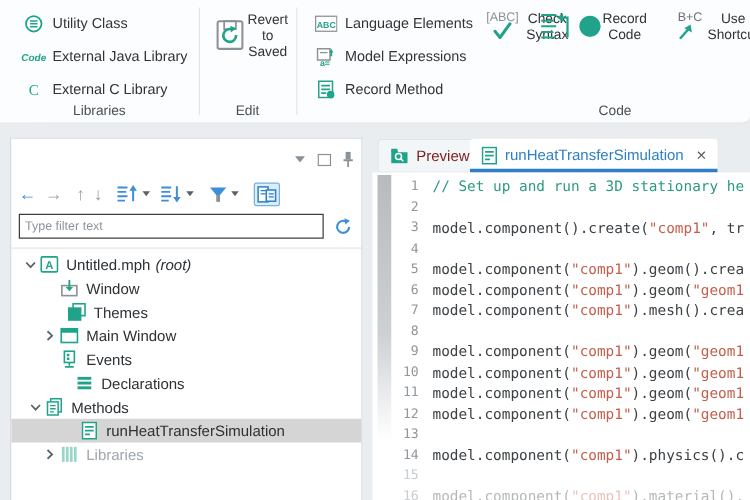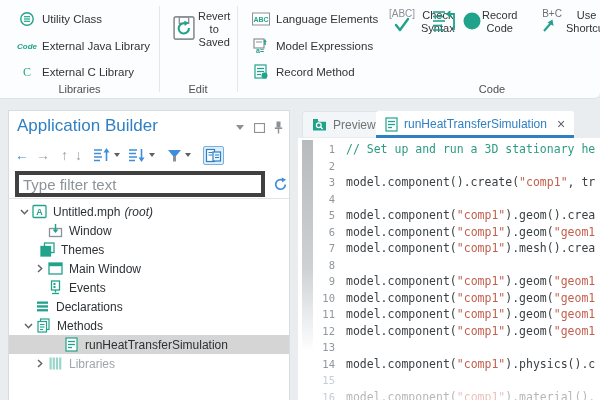--- a/index.html
+++ b/index.html
@@ -25,37 +25,37 @@
   .panel{position:absolute;left:8px;top:110px;width:282px;height:290px;background:#fff;
          border:1px solid #d7dce1;border-bottom:none;box-sizing:border-box}
   .ptitle{position:absolute;left:8px;top:5px;font-size:17px;color:#2e7fc3;white-space:nowrap}
   .pctrls{position:absolute;right:6px;top:10px;display:flex;gap:9px;align-items:center}
   .ptoolbar{position:absolute;left:6px;top:33px;height:22px;display:flex;align-items:center;gap:7px}
   .arw{font-size:14px;line-height:14px;font-weight:bold}
   .arw.blue{color:#3e8ed9}.arw.gray{color:#9aa1a7}
   .tgroup{display:flex;align-items:center;gap:2px}
   .viewtgl{background:#ddeefb;border:1px solid #7ab0dc;border-radius:2px;padding:1px}
   .pfilter{position:absolute;left:6px;top:60px;display:flex;align-items:center;gap:8px}
-  .pfilter input{width:234px;height:18px;border:4px solid #404040;font-size:15px;
+  .pfilter input{width:234px;height:18px;border:1px solid #404040;font-size:10px;
                  font-family:"Liberation Sans",sans-serif;color:#33383d;padding:0 4px;outline:none}
   .pfilter input::placeholder{color:#8d9499}
   .tree{position:absolute;left:0;top:87px;right:0;bottom:0;border-top:1px solid #e2e6ea;
         padding-top:3px;overflow:hidden}
   .trow{height:19px;display:flex;align-items:center;font-size:12px;color:#2c3135;white-space:nowrap;cursor:default}
   .trow.sel{background:#d5d5d5}
   .trow.dis .tlabel{color:#9fa6ac}
   .trow .chev{width:14px;flex:none;display:flex;justify-content:center}
   .trow .ticon{width:16px;flex:none;display:flex;justify-content:center;margin-right:6px}
   .tsuffix{font-style:italic;margin-left:4px}
   
   .editor{position:absolute;left:298px;top:110px;right:0;bottom:0}
   .tabbar{position:absolute;left:0;top:0;right:0;height:28px}
   .tab{position:absolute;top:1px;height:26px;display:flex;align-items:center;gap:6px;
        padding:0 9px;font-size:12px;border-radius:3px 3px 0 0;box-sizing:border-box;cursor:default}
-  .tab-preview{left:4px;background:#f3f6f8;border:1px solid #e0e4e8;border-bottom:none;color:#737373}
+  .tab-preview{left:4px;background:#f3f6f8;border:1px solid #e0e4e8;border-bottom:none;color:#7f1d1d}
   .tab-active{left:78px;background:#fff;color:#2e7fc3}
   .tab-active .underline{position:absolute;left:0;right:0;bottom:-1px;height:3px;background:#2e7fc3}
   .tclose{color:#5a6268;font-size:14px;margin-left:4px;cursor:pointer}
   .ebody{position:absolute;left:0;top:28px;right:0;bottom:0;background:#fff;overflow:hidden}
   .gutterbar{position:absolute;left:4px;top:2px;width:11px;height:212px;
              background:linear-gradient(#b7bbbe 0%,#cdd1d4 60%,rgba(236,238,240,0) 100%)}
   .lines{position:absolute;left:0;top:3px;right:0}
   .cline{height:16.5px;display:flex;align-items:center;font-family:"DejaVu Sans Mono",monospace;white-space:pre}
   .cline .num{width:37px;flex:none;text-align:right;padding-right:11px;font-size:10.5px;color:#8f979d}
   .cline .ctext{font-size:11.5px}
@@ -185,21 +185,20 @@
             <polygon points="16.5,12.5 17.5,19 11.5,15.5" fill="#21A38B"></polygon>
           </svg>
       </span>
       <span class="blbl">Use Shortcut</span>
     </div>
     <div class="rgroup-label" style="left:462px;width:60px">Code</div>
   </div>
 </div>
 
 <div class="panel">
-  <div class="ptitle">Application Builder</div>
   <div class="pctrls">
     <span>
         <svg width="10" height="7" viewBox="0 0 10 7">
           <polygon points="1,1 9,1 5,6" fill="#8a9197"></polygon>
         </svg>
       </span>
     <span>
         <svg width="11" height="10" viewBox="0 0 11 10">
           <rect x="0.5" y="0.5" width="10" height="9" fill="none" stroke="#8a9197" stroke-width="1.2"></rect>
         </svg>
@@ -292,21 +291,21 @@
         <span class="chev"></span>
         <span class="ticon">
           <svg width="15" height="15" viewBox="0 0 15 15">
             <rect x="1.5" y="5.5" width="12" height="8" fill="#fff" stroke="#8a9197" stroke-width="1.3"></rect>
             <line x1="7.5" y1="1" x2="7.5" y2="7" stroke="#21A38B" stroke-width="1.5"></line>
             <polygon points="7.5,10 4.5,6.5 10.5,6.5" fill="#21A38B"></polygon>
           </svg>
         </span>
         <span class="tlabel">Window</span>
       </div>
-      <div class="trow" style="padding-left: 16px;">
+      <div class="trow" style="padding-left: 30px;">
         <span class="chev"></span>
         <span class="ticon">
           <svg width="15" height="15" viewBox="0 0 15 15">
             <rect x="4.5" y="1" width="9.5" height="9.5" fill="#fff" stroke="#21A38B" stroke-width="1.3"></rect>
             <rect x="1" y="4.5" width="9.5" height="9.5" fill="#21A38B" stroke="#21A38B" stroke-width="1.3"></rect>
           </svg>
         </span>
         <span class="tlabel">Themes</span>
       </div>
       <div class="trow" style="padding-left: 24px;">
@@ -329,21 +328,21 @@
           <svg width="15" height="15" viewBox="0 0 15 15">
             <rect x="3.5" y="1" width="8" height="9" fill="#fff" stroke="#21A38B" stroke-width="1.3"></rect>
             <rect x="5.5" y="3" width="2" height="2" fill="#21A38B"></rect>
             <rect x="5.5" y="6" width="2" height="2" fill="#21A38B"></rect>
             <line x1="7.5" y1="10" x2="7.5" y2="12.5" stroke="#21A38B" stroke-width="1.3"></line>
             <line x1="4" y1="13.5" x2="11" y2="13.5" stroke="#21A38B" stroke-width="1.3"></line>
           </svg>
         </span>
         <span class="tlabel">Events</span>
       </div>
-      <div class="trow" style="padding-left: 11px;">
+      <div class="trow" style="padding-left: 36px;">
         <span class="chev"></span>
         <span class="ticon">
           <svg width="15" height="15" viewBox="0 0 15 15">
             <rect x="2" y="2.5" width="11" height="2.3" fill="#21A38B"></rect>
             <rect x="2" y="6.3" width="11" height="2.3" fill="#21A38B"></rect>
             <rect x="2" y="10.1" width="11" height="2.3" fill="#21A38B"></rect>
           </svg>
         </span>
         <span class="tlabel">Declarations</span>
       </div>

